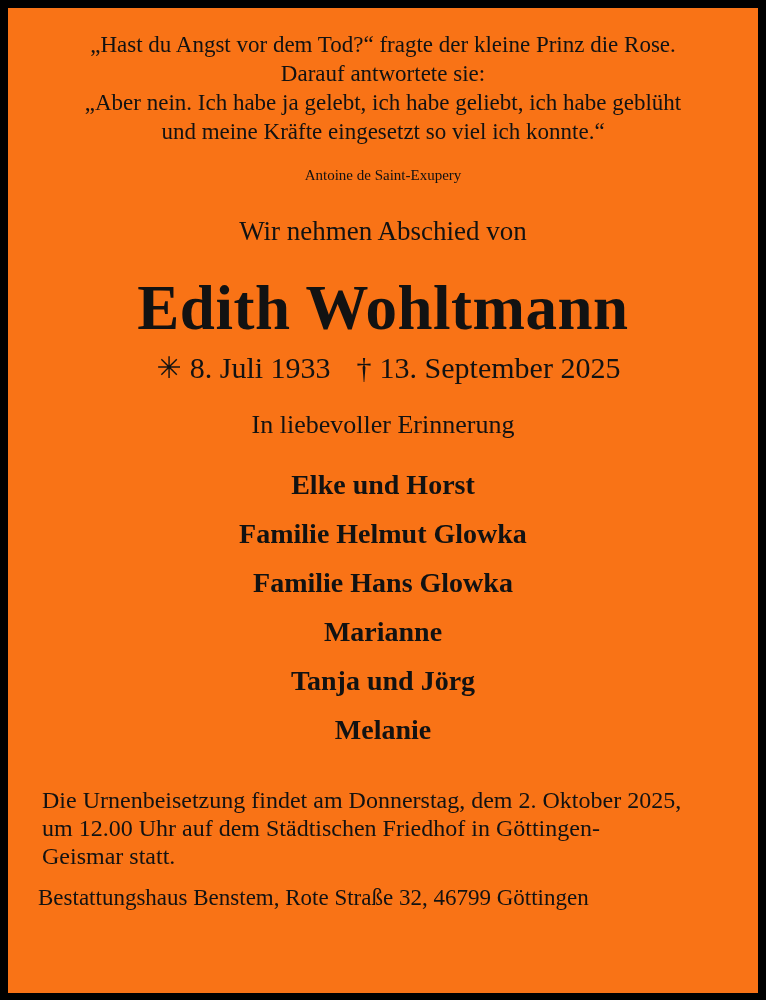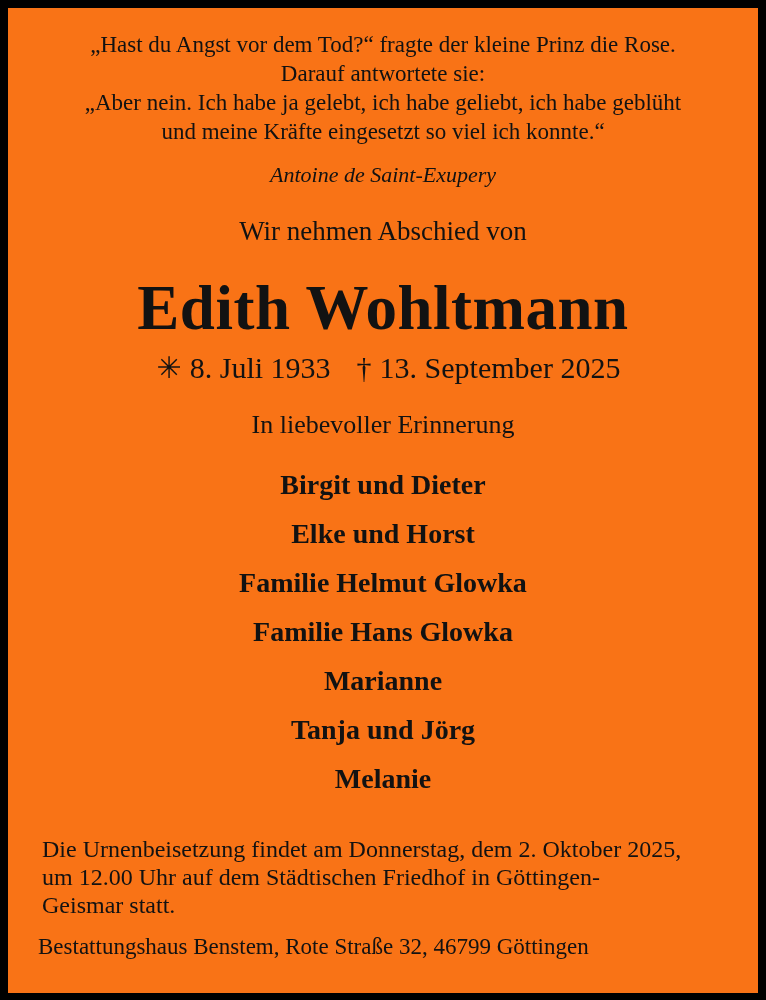--- a/index.html
+++ b/index.html
@@ -20,23 +20,22 @@
     text-align: center;
     overflow: hidden;
   }
   .quote {
     margin-top: 22px;
     font-size: 23px;
     line-height: 29px;
   }
   .attribution {
     margin-top: 16px;
-    font-size: 22px;
+    font-size: 15px;
     line-height: 26px;
-    font-style: italic;
   }
   .intro {
     margin-top: 26px;
     font-size: 27px;
     line-height: 34px;
   }
   .deceased-name {
     margin-top: 22px;
     font-size: 63px;
     line-height: 76px;
@@ -103,21 +102,20 @@
 
   <div class="deceased-name">Edith Wohltmann</div>
 
   <div class="dates">
     <span class="birth-part"><span class="symbol">✳</span><span>8. Juli 1933</span></span><span class="death-part"><span class="symbol">†</span><span>13. September 2025</span></span>
   </div>
 
   <div class="memorial">In liebevoller Erinnerung</div>
 
   <div class="mourners">
-    <div class="mourner">Birgit und Dieter</div>
     <div class="mourner">Elke und Horst</div>
     <div class="mourner">Familie Helmut Glowka</div>
     <div class="mourner">Familie Hans Glowka</div>
     <div class="mourner">Marianne</div>
     <div class="mourner">Tanja und Jörg</div>
     <div class="mourner">Melanie</div>
   </div>
 
   <div class="funeral-info">
     <div>Die Urnenbeisetzung findet am Donnerstag, dem 2. Oktober 2025,</div>

